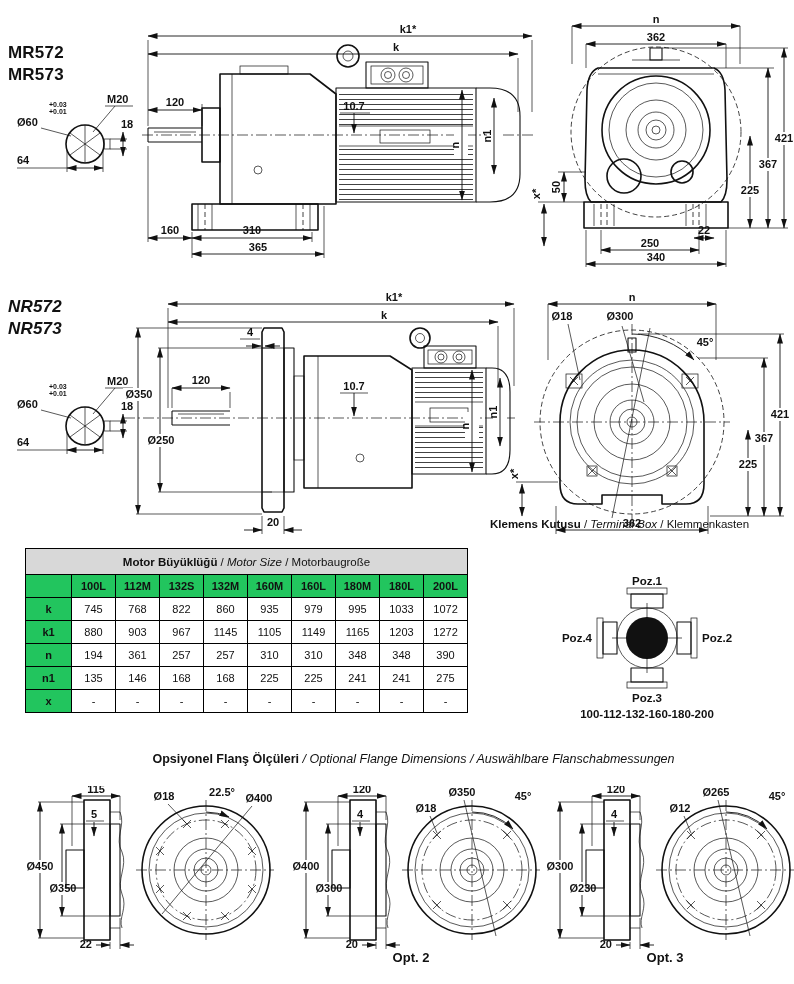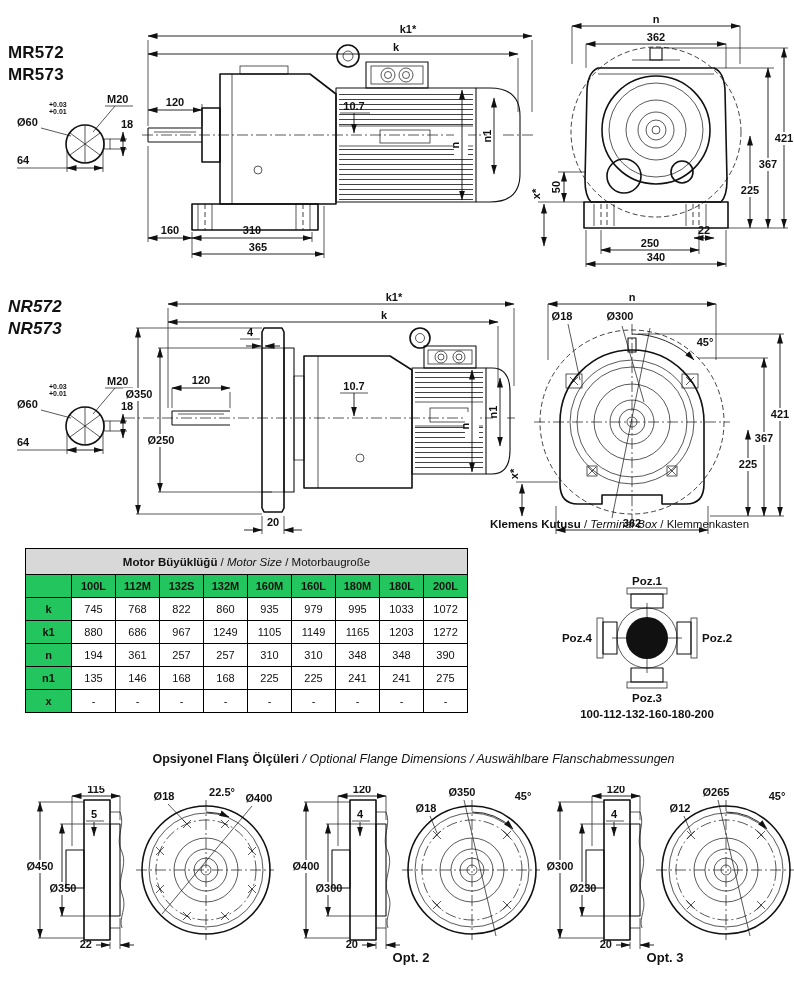--- a/index.html
+++ b/index.html
@@ -449,23 +449,23 @@
     <td>860</td>
     <td>935</td>
     <td>979</td>
     <td>995</td>
     <td>1033</td>
     <td>1072</td>
   </tr>
   <tr>
     <th>k1</th>
     <td>880</td>
-    <td>686</td>
+    <td>903</td>
     <td>967</td>
-    <td>1249</td>
+    <td>1145</td>
     <td>1105</td>
     <td>1149</td>
     <td>1165</td>
     <td>1203</td>
     <td>1272</td>
   </tr>
   <tr>
     <th>n</th>
     <td>194</td>
     <td>361</td>

